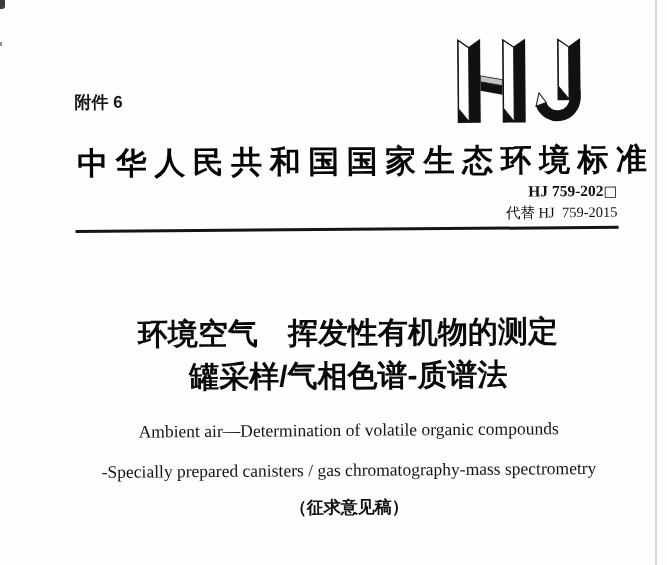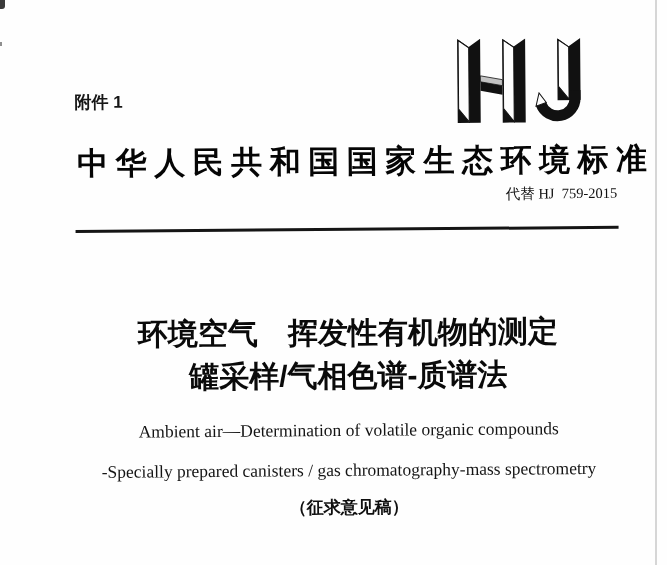--- a/index.html
+++ b/index.html
@@ -43,21 +43,21 @@
   .title-en2{top:460px;}
   .draft{position:absolute;left:76px;top:496px;width:543px;text-align:center;
     font-size:17px;font-weight:700;color:#0f0f0f;}
 </style>
 </head>
 <body>
 
 <div class="page">
   <div class="content">
 
-    <div class="attachment">附件 1</div>
+    <div class="attachment">附件 6</div>
 
     <svg class="logo" viewBox="0 0 132 86" aria-hidden="true">
       <g>
         <polygon points="2,0 13.5,8 25,0 25,84 2,84" fill="#111"></polygon>
         <polygon points="3,1.5 13.5,8.8 13.5,83 3,70" fill="#fdfdfd" stroke="#111" stroke-width="1"></polygon>
         <polygon points="47,0 58.5,8 70,0 70,84 47,84" fill="#111"></polygon>
         <polygon points="48,1.5 58.5,8.8 58.5,83 48,70" fill="#fdfdfd" stroke="#111" stroke-width="1"></polygon>
         <polygon points="25,37 47,41 47,47 25,43" fill="#c3c3c3" stroke="#111" stroke-width="0.8"></polygon>
         <polygon points="25,43 47,47 47,56 25,52" fill="#111"></polygon>
       </g>
@@ -65,20 +65,23 @@
         <polygon points="102,0 113.5,8 125,0 125,62 102,62" fill="#111"></polygon>
         <polygon points="103,1.5 113.5,8.8 113.5,61 103,48" fill="#fdfdfd" stroke="#111" stroke-width="1"></polygon>
         <path d="M125,52 L125,60 A23,23 0 0 1 80.4,67.9 L90.7,64.1 A12,12 0 0 0 114,60 L114,52 Z" fill="#111"></path>
         <polygon points="80.4,67.9 90.7,64.1 83.5,54.5" fill="#fdfdfd" stroke="#111" stroke-width="1"></polygon>
       </g>
     </svg>
 
     <h1 class="heading">中华人民共和国国家生态环境标准</h1>
 
     <div class="std-no">
+      <div class="std-no-line1">
+        <span>HJ 759-202</span><span class="year-box">□</span>
+      </div>
       <div class="replaces">代替 HJ  759-2015</div>
     </div>
 
     <div class="divider"></div>
 
     <div class="title-zh">
       <div class="title-zh-l1">环境空气　挥发性有机物的测定</div>
       <div class="title-zh-l2">罐采样/气相色谱-质谱法</div>
     </div>
 

